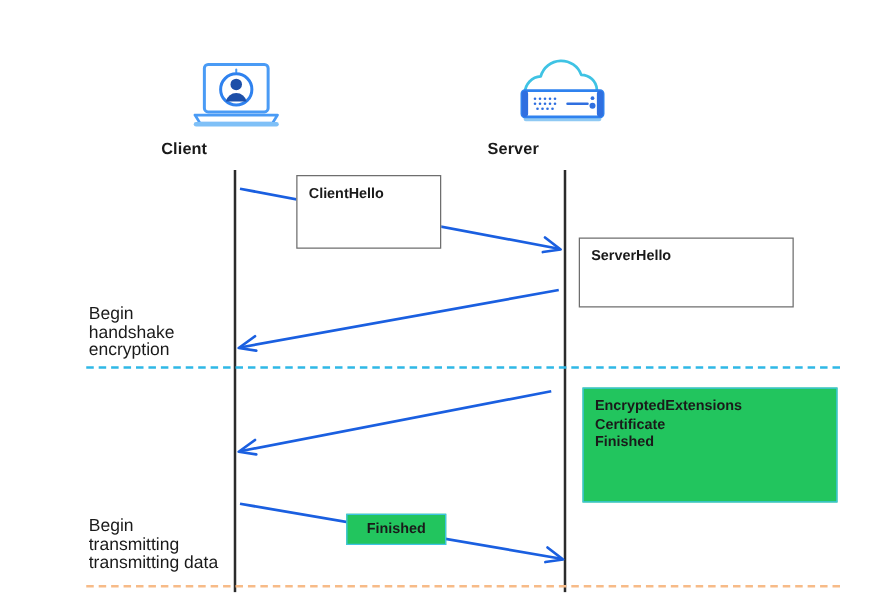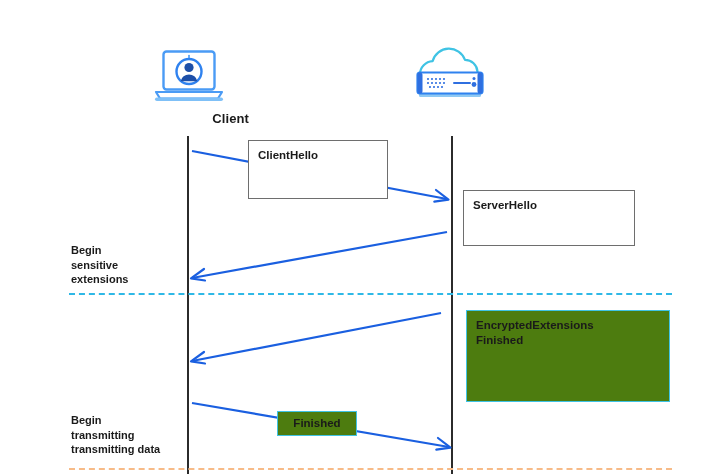--- a/index.html
+++ b/index.html
@@ -18,21 +18,21 @@
     background: #ffffff;
     overflow: hidden;
   }
 
   
   .actor-label {
     position: absolute;
     font-size: 13px;
     font-weight: bold;
     color: #1a1a1a;
-    text-align: right;
+    text-align: left;
     white-space: nowrap;
     letter-spacing: .1px;
   }
   .icon-wrap { position: absolute; }
 
   
   .lifeline {
     position: absolute;
     width: 2px;
     background: #2b2b2b;
@@ -43,35 +43,35 @@
     position: absolute;
     box-sizing: border-box;
     padding: 7px 9px 8px 9px;
     font-size: 11.5px;
     line-height: 14.5px;
     color: #1a1a1a;
     background: #ffffff;
     border: 1px solid #6e6e6e;
   }
   .msgbox.cyan {
-    background: #4d7c0f;
+    background: #22c55e;
     border: 1.5px solid #3fc3e4;
   }
   .msgbox .ttl {
     font-weight: bold;
     display: block;
   }
   .msgbox .sub { display: block; }
 
   
   .stage-label {
     position: absolute;
-    font-size: 11px;
+    font-size: 14px;
     line-height: 14.5px;
-    font-weight: bold;
+    font-weight: normal;
     color: #1a1a1a;
   }
 
   
   .divider {
     position: absolute;
     height: 0;
     border-top: 2px dashed #2fb8e6;
   }
   .divider.orange {
@@ -142,20 +142,21 @@
           <circle cx="30" cy="43" r="1.05"></circle>
         <circle cx="34" cy="43" r="1.05"></circle>
           <circle cx="38" cy="43" r="1.05"></circle>
       </g>
 
       <line x1="50" y1="39" x2="66" y2="39" stroke="#2f6fe0" stroke-width="2" stroke-linecap="round"></line>
       <circle cx="70" cy="34.5" r="1.5" fill="#2f6fe0"></circle>
       <circle cx="70" cy="40.5" r="2.4" fill="#2f6fe0"></circle>
     </svg>
   </div>
+  <div class="actor-label" style="left:390px; top:111px; width:120px;">Server</div>
 
   <div class="lifeline" style="left:187px; top:136px; height:338px;"></div>
   <div class="lifeline" style="left:451px; top:136px; height:338px;"></div>
 
   <svg id="arrows" viewBox="0 0 706 474" xmlns="http://www.w3.org/2000/svg">
 
     <g>
       <line x1="192" y1="151" x2="447" y2="199" stroke="#1a5fe0" stroke-width="2.2"></line>
       <path d="M436 190 L448.5 199.6 L434.3 201.6" fill="none" stroke="#1a5fe0" stroke-width="2.2" stroke-linecap="round" stroke-linejoin="round"></path>
     </g>
@@ -169,41 +170,42 @@
       <line x1="441" y1="313" x2="192" y2="361" stroke="#1a5fe0" stroke-width="2.2"></line>
       <path d="M204 352 L191 361.4 L205 363.5" fill="none" stroke="#1a5fe0" stroke-width="2.2" stroke-linecap="round" stroke-linejoin="round"></path>
     </g>
 
     <g>
       <line x1="192" y1="403" x2="449" y2="447" stroke="#1a5fe0" stroke-width="2.2"></line>
       <path d="M438 438 L450.5 447.6 L436.3 449.6" fill="none" stroke="#1a5fe0" stroke-width="2.2" stroke-linecap="round" stroke-linejoin="round"></path>
     </g>
   </svg>
 
-  <div class="msgbox" style="left:248px; top:140px; width:140px; height:59px;">
+  <div class="msgbox" style="left:237px; top:140px; width:116px; height:59px;">
     <span class="ttl">ClientHello</span>
   </div>
 
   <div class="msgbox" style="left:463px; top:190px; width:172px; height:56px;">
     <span class="ttl">ServerHello</span>
   </div>
 
   <div class="msgbox cyan" style="left:466px; top:310px; width:204px; height:92px;">
     <span class="ttl">EncryptedExtensions</span>
+    <span class="ttl">Certificate</span>
     <span class="ttl">Finished</span>
   </div>
 
   <div class="msgbox cyan" style="left:277px; top:411px; width:80px; height:25px; padding:4px 9px; text-align:center;">
     <span class="ttl">Finished</span>
   </div>
 
   <div class="stage-label" style="left:71px; top:243px; width:110px;">
     <span>Begin</span><br>
-    <span>sensitive</span><br>
-    <span>extensions</span>
+    <span>handshake</span><br>
+    <span>encryption</span>
   </div>
 
   <div class="stage-label" style="left:71px; top:413px; width:115px;">
     <span>Begin</span><br>
     <span>transmitting</span><br>
     <span>transmitting data</span>
   </div>
 
   <div class="divider" style="left:69px; top:293px; width:603px;"></div>
   <div class="divider orange" style="left:69px; top:468px; width:603px;"></div>

